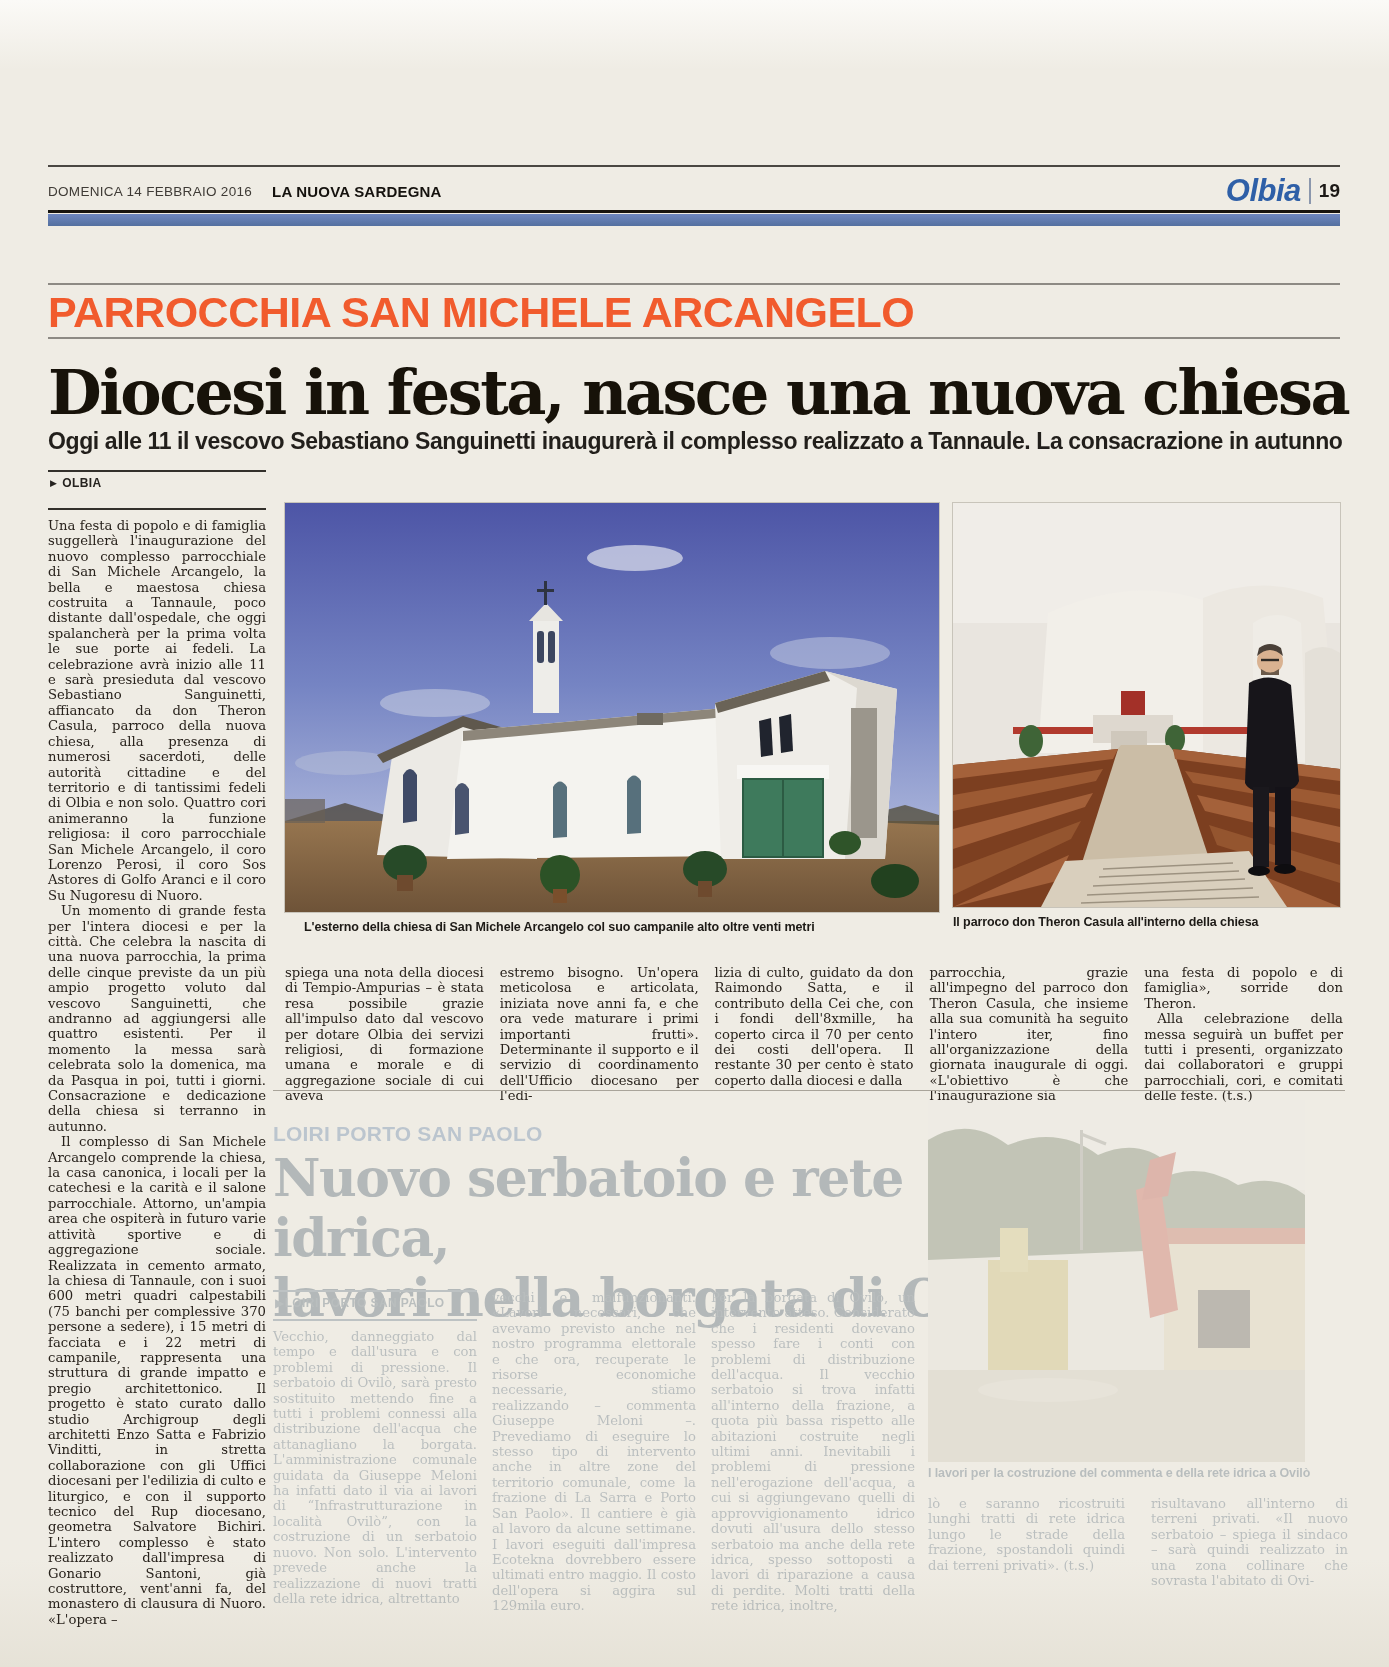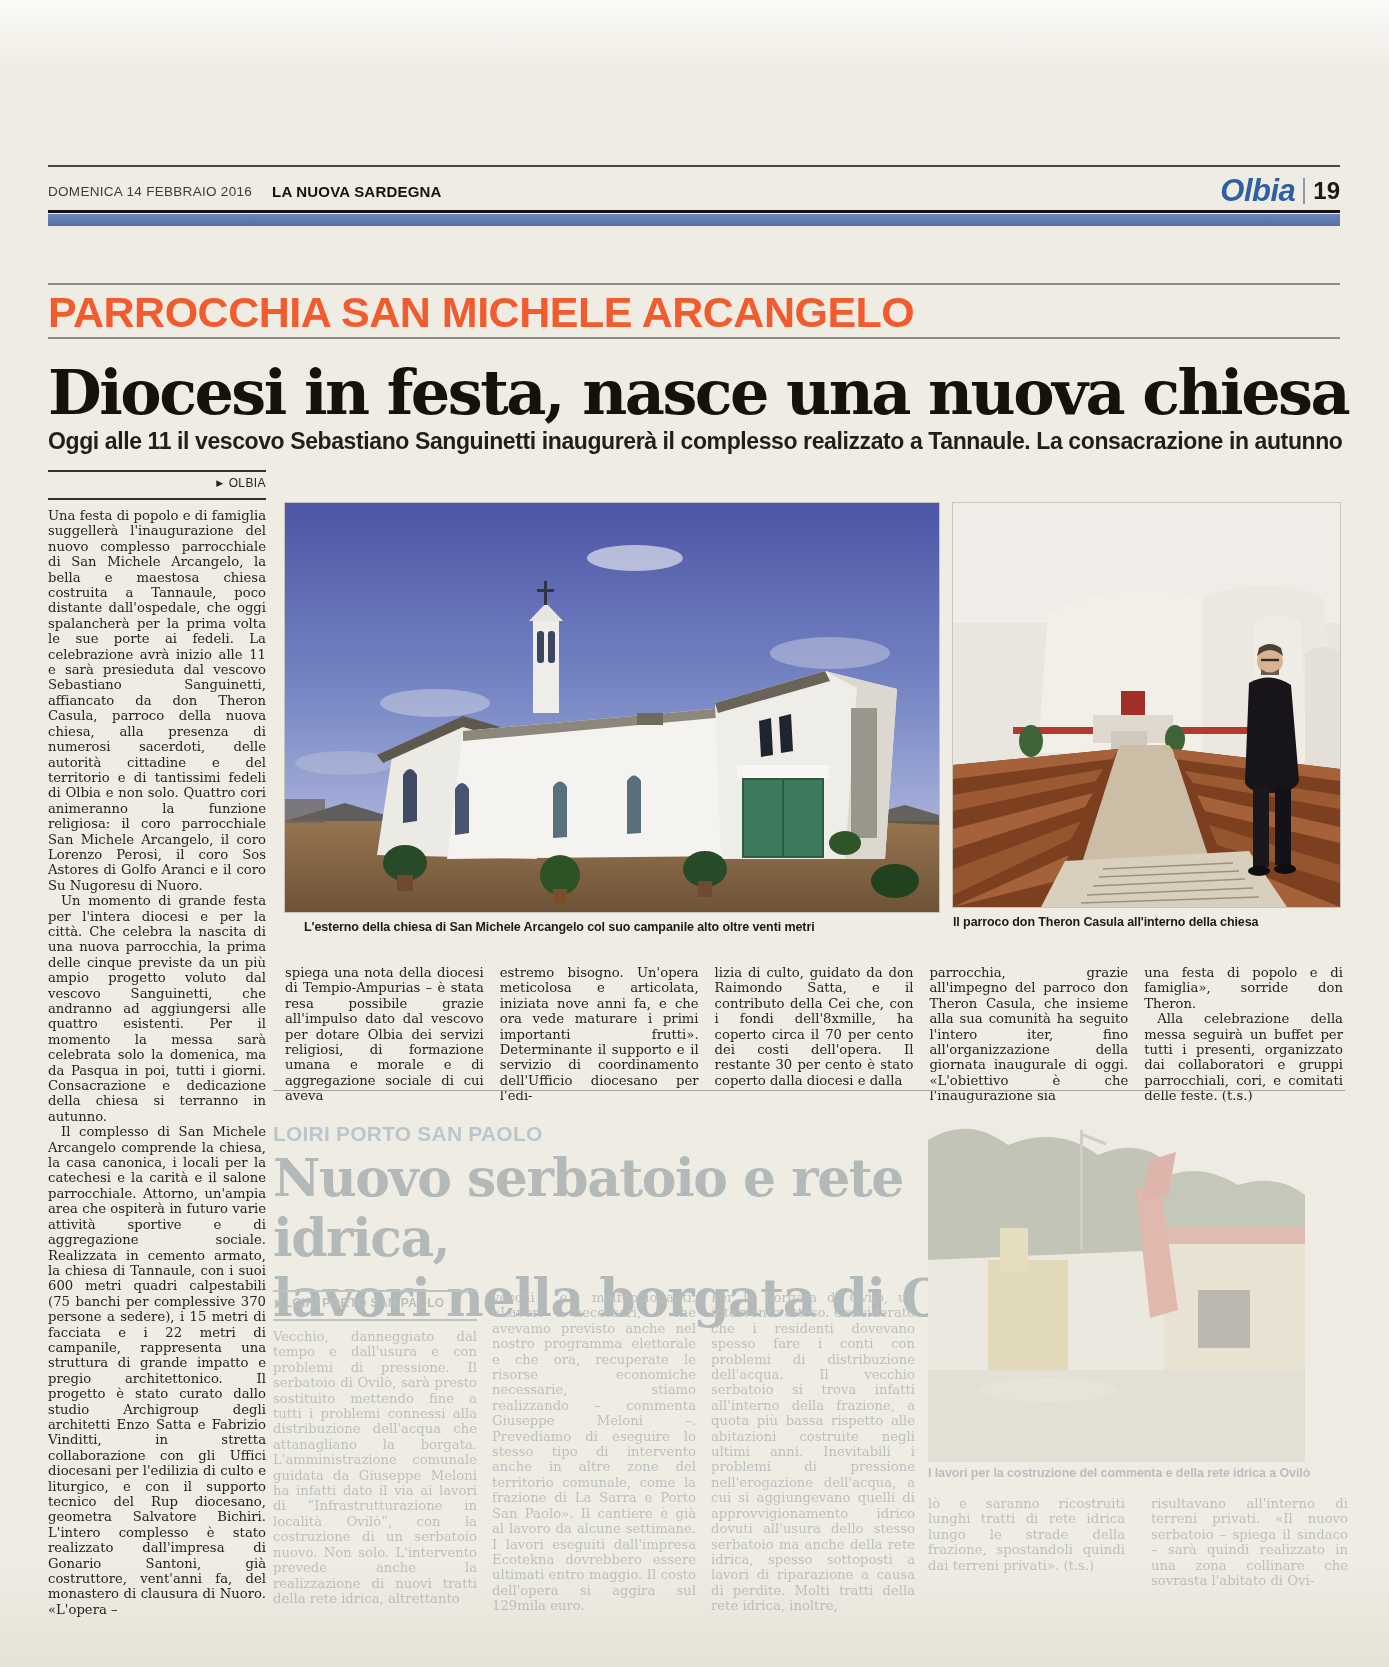--- a/index.html
+++ b/index.html
@@ -17,38 +17,38 @@
   .abs{position:absolute;}
 
   
   .rule-thin-top{left:48px;top:165px;width:1292px;height:2px;background:#4a4742;}
   .masthead{left:48px;top:174px;width:1292px;height:34px;display:flex;align-items:center;}
   .m-date{font-size:13.5px;color:#3f3b36;letter-spacing:.3px;}
   .m-paper{font-size:15px;font-weight:800;color:#15120e;margin-left:20px;letter-spacing:.2px;}
   .m-right{margin-left:auto;display:flex;align-items:center;gap:8px;}
   .m-section{font-size:31px;font-weight:800;font-style:italic;color:#2e5fa7;letter-spacing:-.5px;}
   .m-sep{width:2px;height:26px;background:#8b97ad;}
-  .m-page{font-size:24px;font-weight:800;color:#1c1916;}
+  .m-page{font-size:19px;font-weight:800;color:#1c1916;}
   .rule-black{left:48px;top:210px;width:1292px;height:3px;background:#17140f;}
   .bar-blue{left:48px;top:214px;width:1292px;height:12px;background:linear-gradient(#6d86c0,#54709f);}
 
   
   .rule-gray1{left:48px;top:283px;width:1292px;height:1.5px;background:#8d8a84;}
   .kicker1{left:48px;top:288px;width:1292px;font-size:43px;font-weight:800;
     color:#f15b2d;letter-spacing:-.5px;}
   .rule-gray2{left:48px;top:337px;width:1292px;height:1.5px;background:#8d8a84;}
   .headline1{left:48px;top:344px;width:1340px;
     font-family:"DejaVu Serif","Liberation Serif",serif;
     font-size:62px;font-weight:bold;color:#171209;letter-spacing:-2.5px;margin-top:12px;}
   .subhead1{left:48px;top:428px;width:1320px;font-size:23px;font-weight:700;
     color:#221f1b;letter-spacing:-.4px;}
 
   
   .dlbox{border-top:2px solid #33302b;border-bottom:2px solid #33302b;
-    padding:4px 0 8px 2px;font-size:12px;font-weight:400;color:#26231f;letter-spacing:.4px;text-align:right;}
+    padding:4px 0 18px 2px;font-size:12px;font-weight:700;color:#26231f;letter-spacing:.4px;}
   .dlbox .tri{font-size:9px;margin-right:5px;vertical-align:1px;}
 
   
   .serifcopy{font-family:"DejaVu Serif","Liberation Serif",serif;
     font-size:13.2px;line-height:15.4px;color:#28221c;text-align:justify;}
   .serifcopy p{margin:0;}
   .serifcopy p.ind{text-indent:13px;}
 
   .leftcol{left:48px;top:470px;width:218px;}
   .leftcol .dlbox{margin-bottom:8px;}

